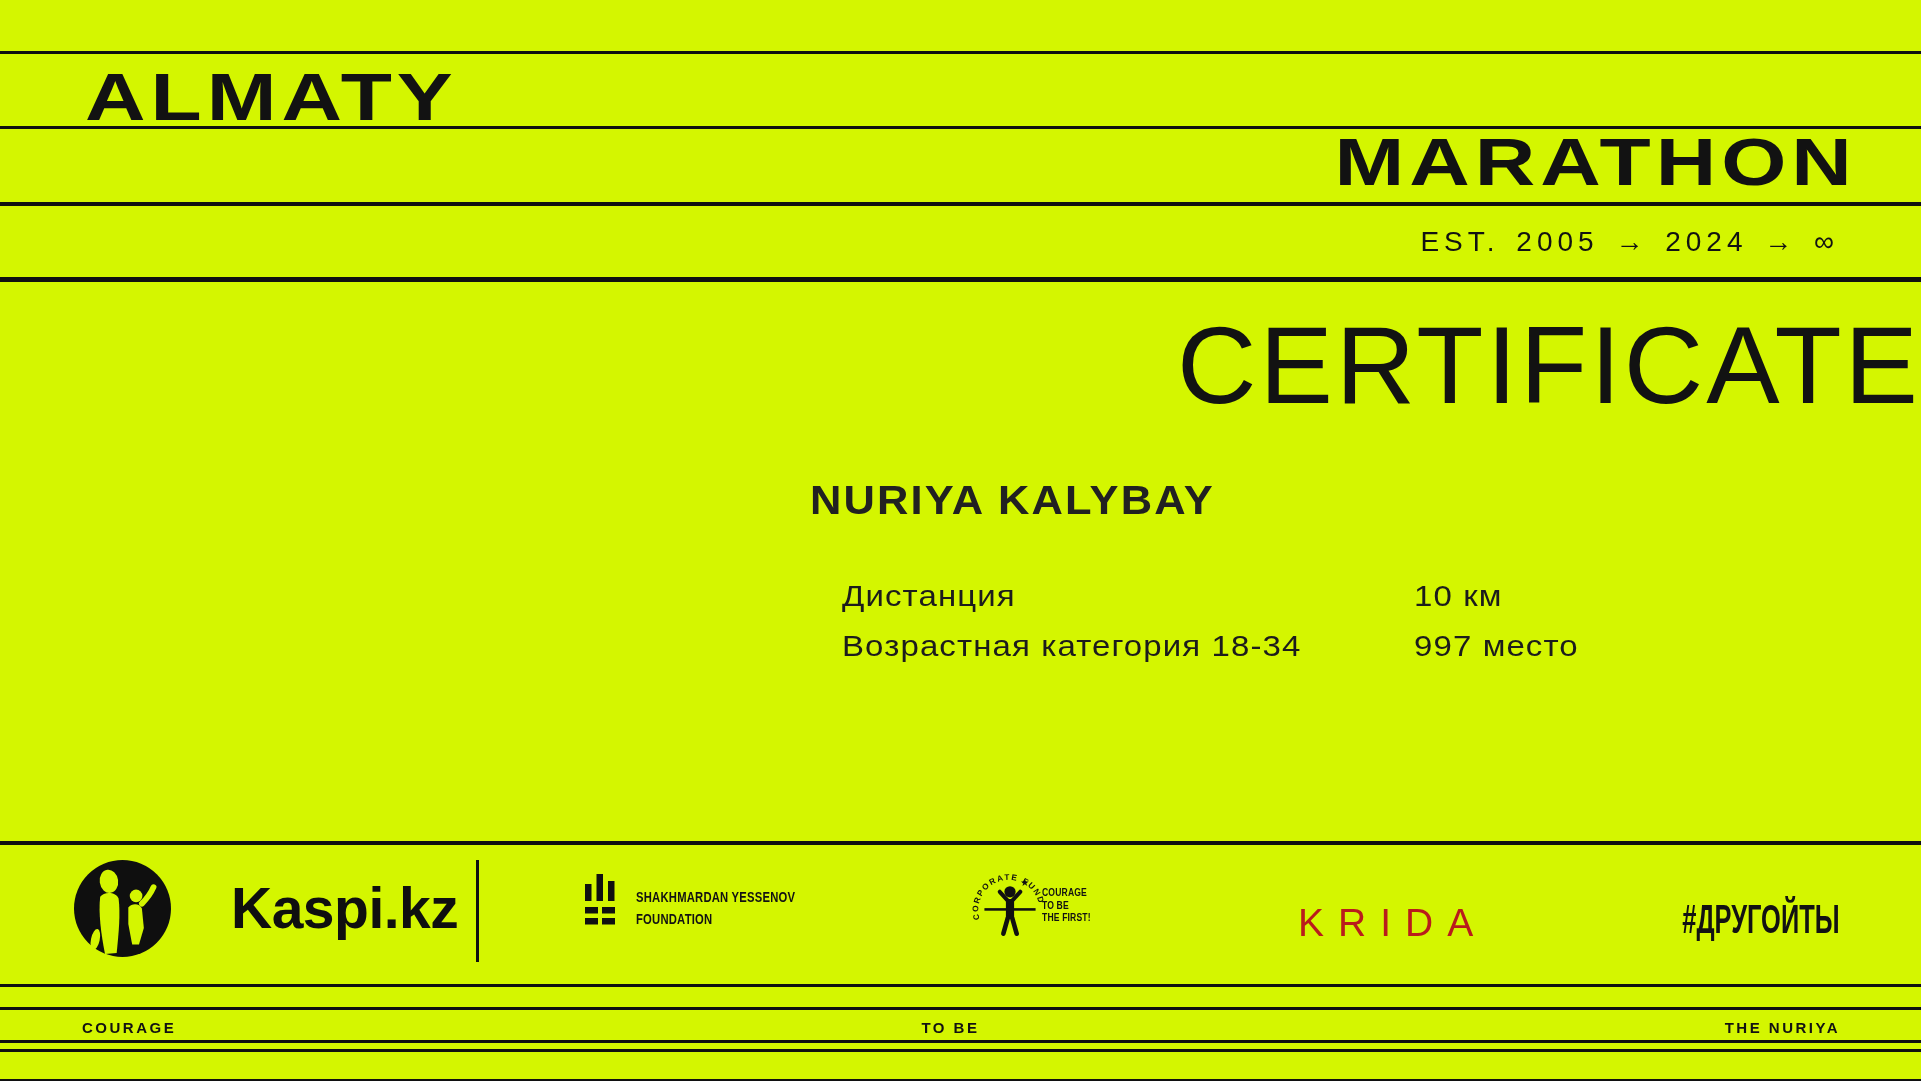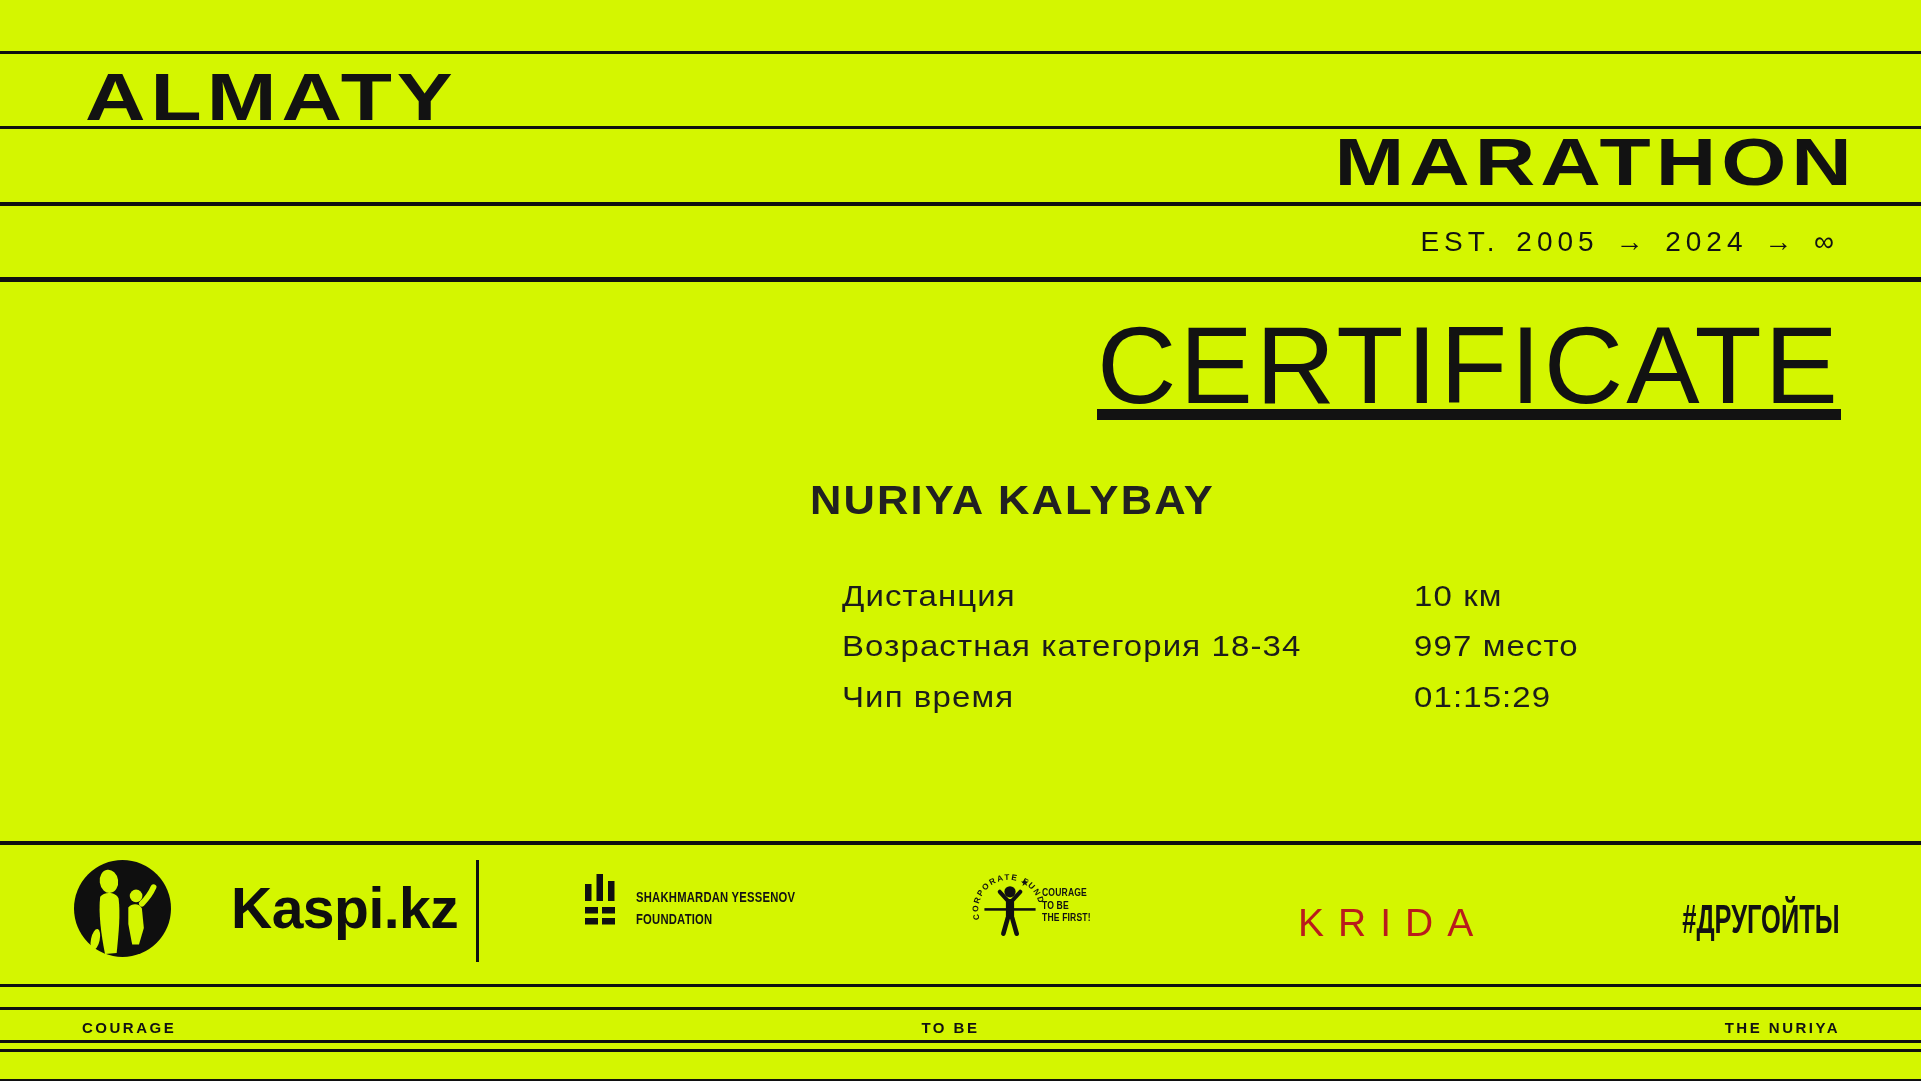--- a/index.html
+++ b/index.html
@@ -102,38 +102,34 @@
   </div>
 
   <div class="band" style="top:129px;height:64px;justify-content:flex-end;padding-right:64px;">
     <span class="brand right">MARATHON</span>
   </div>
 
   <div class="band" style="top:206px;height:71px;justify-content:flex-end;padding-right:82px;">
     <span class="est">EST. 2005 → 2024 → ∞</span>
   </div>
 
-  <div class="band" style="top:282px;height:165px;justify-content:flex-end;padding-right:80px;text-decoration:underline;">
+  <div class="band" style="top:282px;height:165px;justify-content:flex-end;">
     <span class="cert-title">CERTIFICATE</span>
   </div>
 
   <div class="recipient">NURIYA KALYBAY</div>
 
   <div class="results">
     <div class="result-row">
       <span class="result-label">Дистанция</span>
       <span class="result-value">10 км</span>
     </div>
     <div class="result-row">
       <span class="result-label">Возрастная категория 18-34</span>
       <span class="result-value">997 место</span>
-    </div>
-    <div class="result-row">
-      <span class="result-label">Чип время</span>
-      <span class="result-value">01:15:29</span>
     </div>
   </div>
 
   <svg class="kaspi-logo" width="97" height="97" viewBox="0 0 100 100">
     <circle cx="50" cy="50" r="50" fill="#0f0f0f"></circle>
     <ellipse cx="36" cy="22" rx="9.5" ry="12" fill="#d4f600" transform="rotate(-8 36 22)"></ellipse>
     <path d="M27 38 C31 32 44 33 46 40 C48 56 46 76 44 96 L32 97 C28 77 25 55 27 38 Z" fill="#d4f600"></path>
     <ellipse cx="22" cy="82" rx="4.5" ry="11" fill="#d4f600" transform="rotate(12 22 82)"></ellipse>
     <circle cx="64" cy="37" r="6.5" fill="#d4f600"></circle>
     <path d="M56 49 C60 44 68 45 70 50 L72 70 L67 87 L60 87 L56 66 Z" fill="#d4f600"></path>

